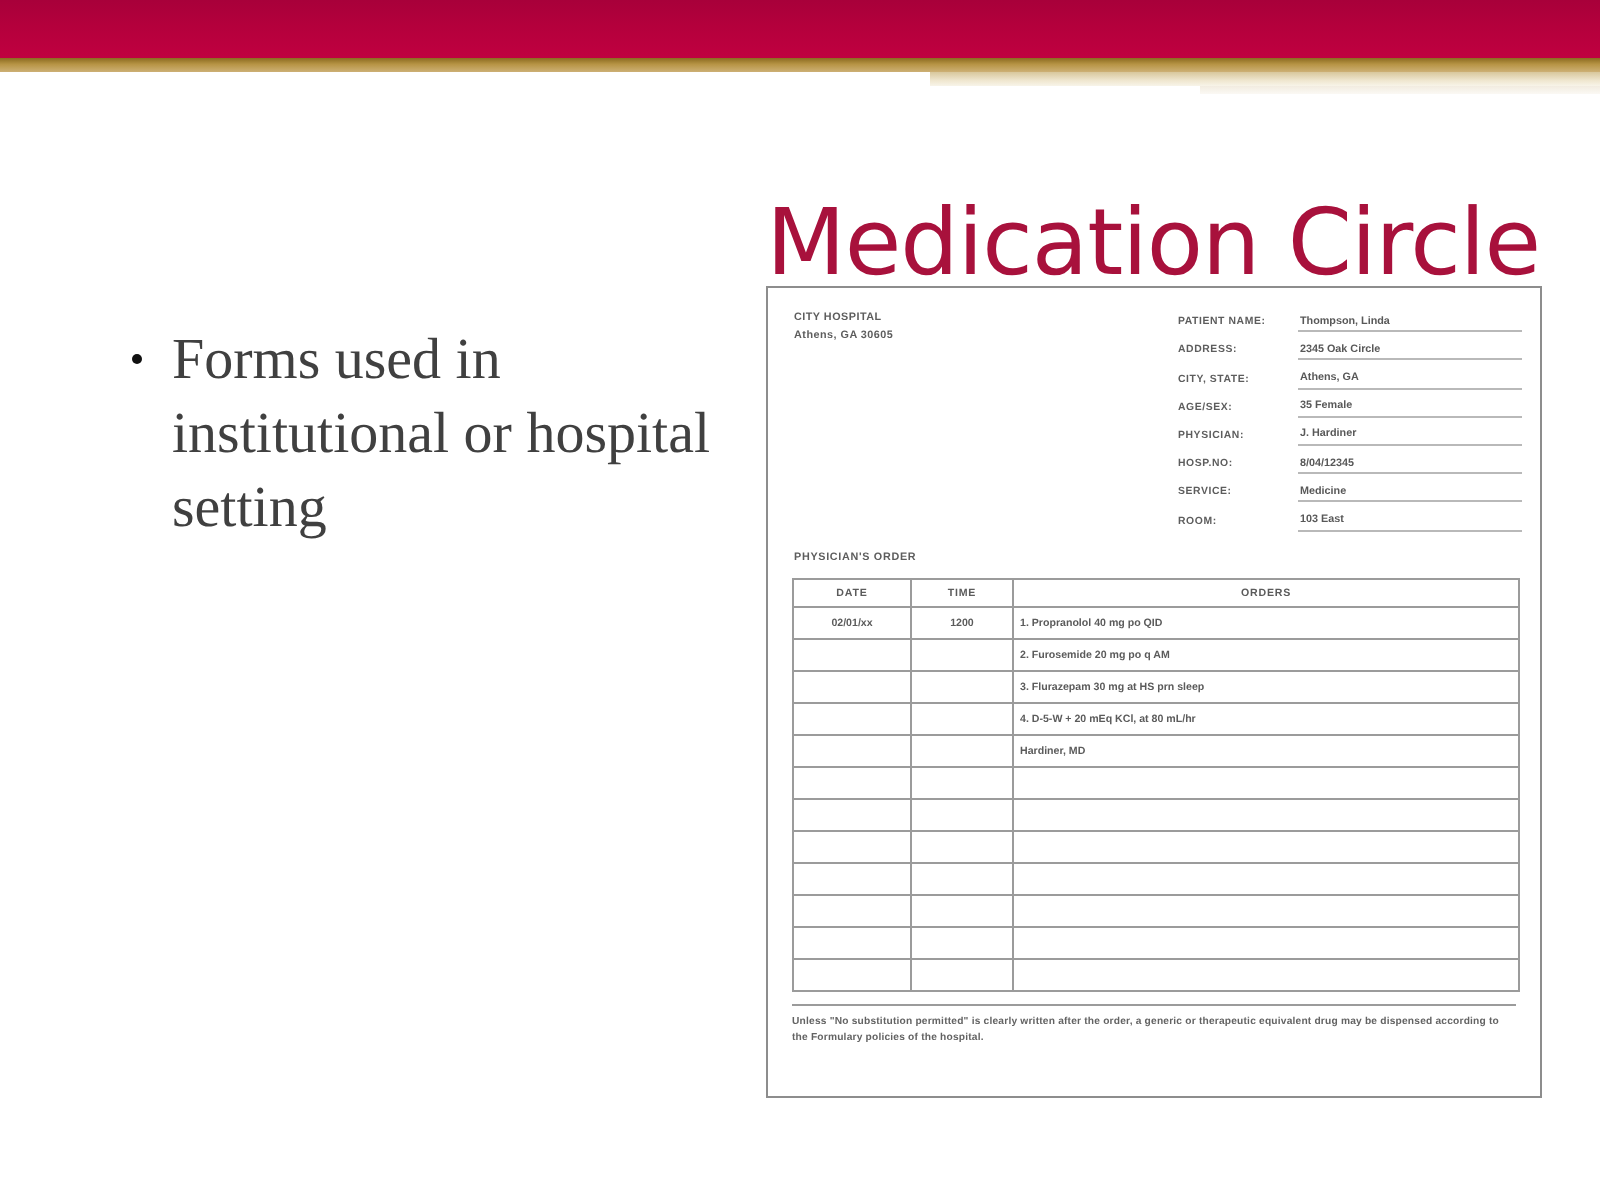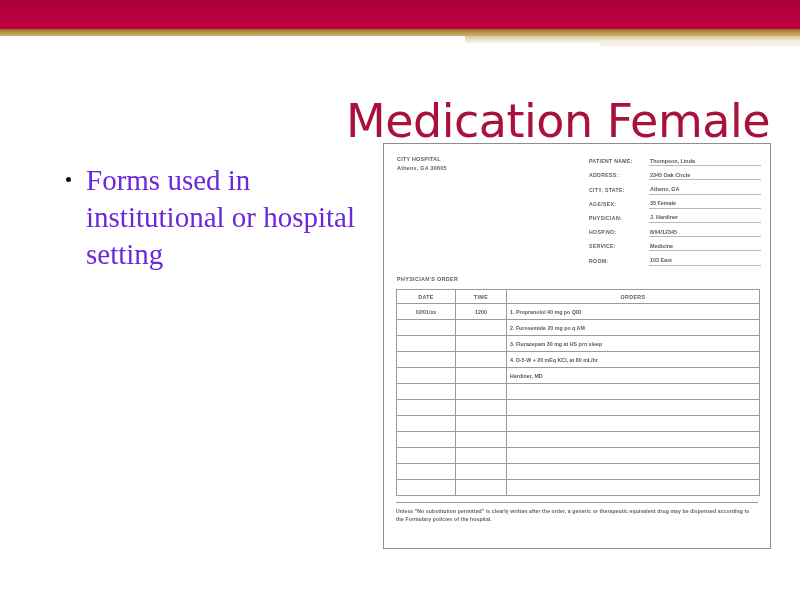--- a/index.html
+++ b/index.html
@@ -68,21 +68,21 @@
     width: 300px;
     margin: 0; padding: 0;
     list-style: none;
   }
   .bullet-item {
     position: relative;
     padding-left: 26px;
     font-family: "Liberation Serif", "DejaVu Serif", serif;
     font-size: 29px;
     line-height: 1.28;
-    color: #6d28d9;
+    color: #404040;
   }
   .bullet-item .bullet-dot {
     position: absolute;
     left: 6px;
     top: 0.52em;
     width: 5px; height: 5px;
     border-radius: 50%;
     background: #111111;
   }
 
@@ -196,21 +196,21 @@
 </head>
 <body>
 
 <div id="slide">
 
   <div id="top-crimson-band"></div>
   <div id="top-gold-rule"></div>
   <div id="top-gold-rule-secondary"></div>
   <div id="top-gold-rule-tertiary"></div>
 
-  <h1 id="slide-title">Medication Female</h1>
+  <h1 id="slide-title">Medication Circle</h1>
 
   <ul id="bullet-list">
     <li class="bullet-item">
       <span class="bullet-dot"></span>
       <span>Forms used in institutional or hospital setting</span>
     </li>
   </ul>
 
   <div id="medication-form">
 

